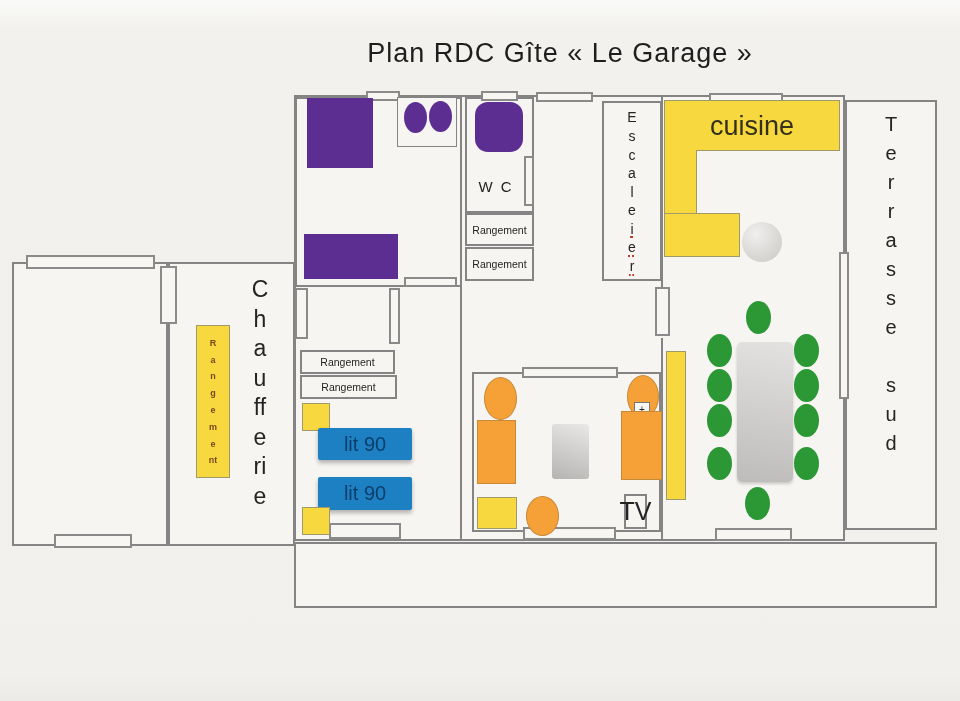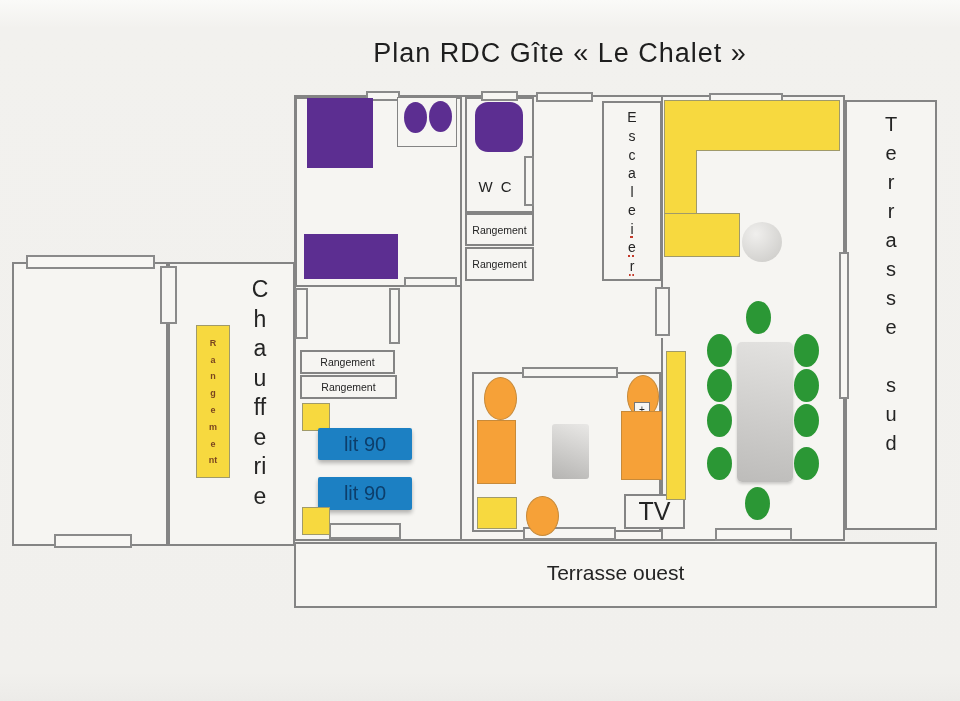--- a/index.html
+++ b/index.html
@@ -28,21 +28,21 @@
   .title{position:absolute;left:160px;top:38px;width:800px;text-align:center;
          font-size:27px;color:#1e1e1e;letter-spacing:1px;}
   .vsmall{font-size:9px;line-height:16.8px;color:#7a4520;font-weight:bold;}
   .misspelled{text-decoration:underline dotted #c43a2a 2px;text-underline-offset:3px;}
 </style>
 </head>
 <body>
 
 <div id="plan">
 
-  <div class="title">Plan RDC Gîte « Le Chalet »</div>
+  <div class="title">Plan RDC Gîte « Le Garage »</div>
 
   <div class="box" style="left:294px;top:95px;width:551px;height:446px;"></div>
 
   <div class="box" style="left:12px;top:262px;width:156px;height:284px;"></div>
   <div class="box" style="left:168px;top:262px;width:127px;height:284px;"></div>
 
   <div class="box" style="left:295px;top:97px;width:167px;height:190px;"></div>
   <div class="box" style="left:465px;top:97px;width:69px;height:116px;"></div>
   <div class="box" style="left:465px;top:213px;width:69px;height:33px;"></div>
   <div class="box" style="left:465px;top:247px;width:69px;height:34px;"></div>
@@ -92,26 +92,27 @@
   <div class="furn yellow" style="left:302px;top:507px;width:28px;height:28px;"></div>
 
   <div class="furn orange oval" style="left:484px;top:377px;width:33px;height:43px;"></div>
   <div class="furn orange" style="left:477px;top:420px;width:39px;height:64px;"></div>
   <div class="furn yellow" style="left:477px;top:497px;width:40px;height:32px;"></div>
   <div class="furn orange oval" style="left:526px;top:496px;width:33px;height:40px;"></div>
   <div class="furn graygrad" style="left:552px;top:424px;width:37px;height:55px;border-radius:3px;"></div>
   <div class="furn orange oval" style="left:627px;top:375px;width:32px;height:43px;"></div>
   <div class="label" style="left:634px;top:402px;width:14px;height:13px;background:#f7f6f3;border:1px solid #777;font-size:10px;line-height:10px;">+</div>
   <div class="furn orange" style="left:621px;top:411px;width:41px;height:69px;"></div>
-  <div class="box label" style="left:624px;top:494px;width:61px;height:35px;font-size:25px;text-align:right;">TV</div>
+  <div class="box label" style="left:624px;top:494px;width:23px;height:35px;font-size:25px;text-align:right;">TV</div>
 
   <div class="furn yellow" style="left:664px;top:100px;width:176px;height:51px;"></div>
   <div class="furn yellow" style="left:664px;top:150px;width:33px;height:64px;border-top:none;"></div>
   <div class="furn yellow" style="left:664px;top:213px;width:76px;height:44px;"></div>
   <div class="furn" style="left:742px;top:222px;width:40px;height:40px;border-radius:50%;background:radial-gradient(circle at 35% 30%,#f0efed,#c9c8c5);"></div>
+  <div class="label" style="left:664px;top:104px;width:176px;height:44px;font-size:27px;color:#33301c;">cuisine</div>
 
   <div class="furn yellow" style="left:666px;top:351px;width:20px;height:149px;"></div>
   <div class="furn" style="left:737px;top:342px;width:56px;height:140px;border-radius:5px;background:linear-gradient(190deg,#e3e2e0 0%,#bdbcba 100%);box-shadow:0 2px 3px rgba(0,0,0,0.18);"></div>
   <div class="chair" style="left:746px;top:301px;"></div>
   <div class="chair" style="left:707px;top:334px;"></div>
   <div class="chair" style="left:707px;top:369px;"></div>
   <div class="chair" style="left:707px;top:404px;"></div>
   <div class="chair" style="left:707px;top:447px;"></div>
   <div class="chair" style="left:794px;top:334px;"></div>
   <div class="chair" style="left:794px;top:369px;"></div>
@@ -160,15 +161,14 @@
 r
 r
 a
 s
 s
 e
 
 s
 u
 d</div>
-  <div class="label" style="left:294px;top:558px;width:643px;height:30px;font-size:21px;">Terrasse ouest</div>
 
 </div>
 
 </body></html>

